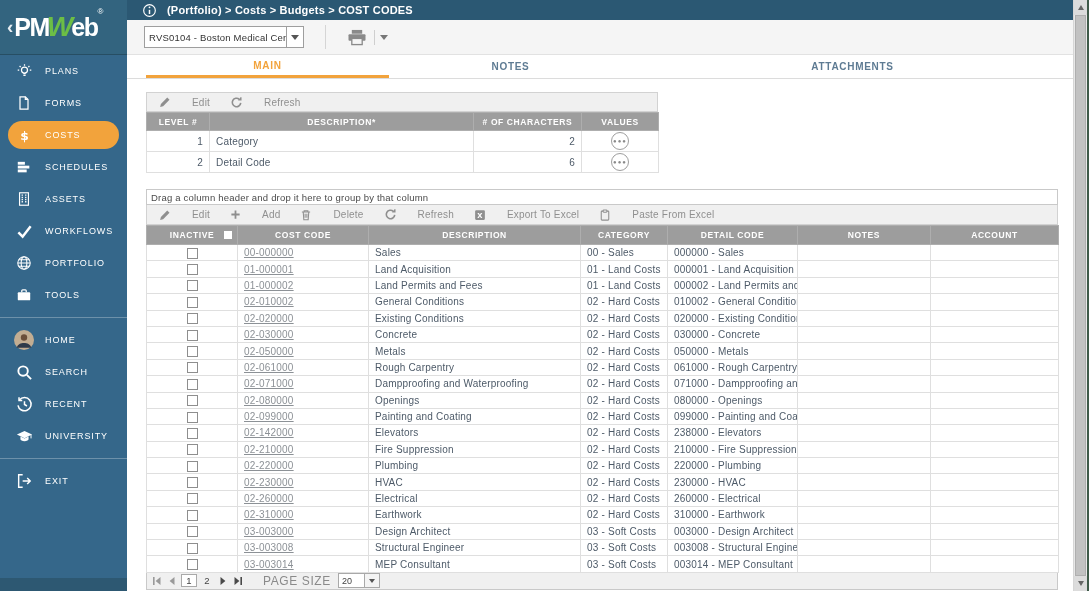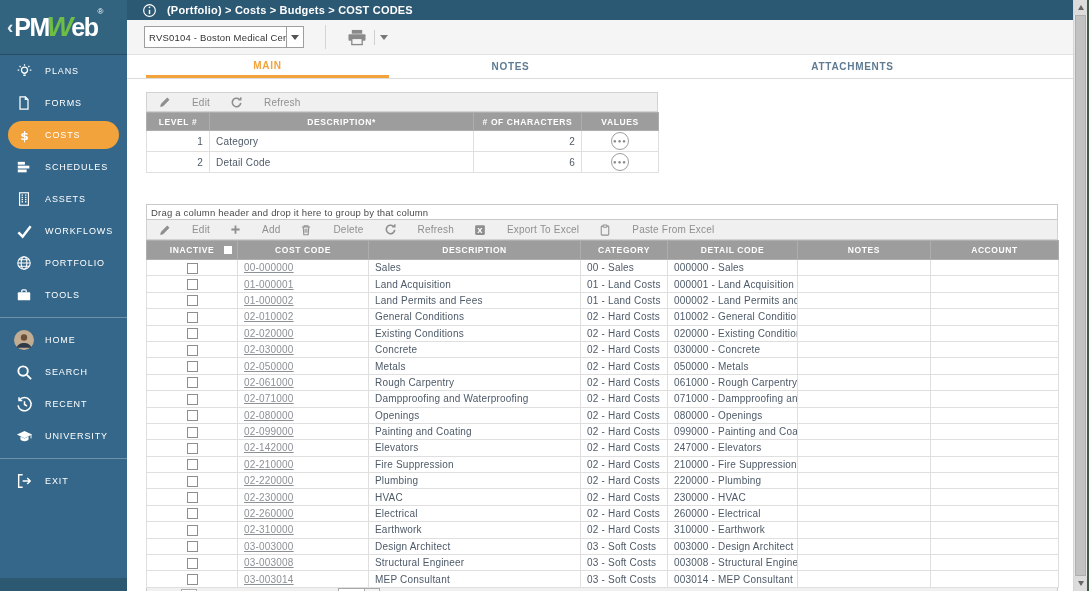--- a/index.html
+++ b/index.html
@@ -63,21 +63,21 @@
   .grid-table th{height:18px;}
   td{border:1px solid #DFDFDF;font-size:10px;color:#4D5A68;padding:0 6px;letter-spacing:.2px;
      white-space:nowrap;overflow:hidden;background:#fff;}
   .lv-table td{height:20px;}
   .grid-table td{height:15.4px;}
   td.num{text-align:right;}
   td.vals{text-align:center;}
   .ellipsis-btn{display:inline-flex;align-items:center;justify-content:center;width:16px;height:16px;
       border:1px solid #9E9E9E;border-radius:50%;color:#8A8A8A;font-size:6px;letter-spacing:1px;
       cursor:pointer;background:#fff;line-height:1;}
-  .groupbar{box-sizing:border-box;width:912px;height:16px;margin-top:31px;border:1px solid #C9C9C9;
+  .groupbar{box-sizing:border-box;width:912px;height:16px;margin-top:16px;border:1px solid #C9C9C9;
       display:flex;align-items:center;padding-left:4px;font-size:9.5px;color:#4A4A4A;letter-spacing:.2px;}
   .gridbar{width:912px;margin-top:0;border-top:none;}
   .th-inactive{position:relative;}
   .hcb{position:absolute;right:5px;top:50%;transform:translateY(-50%);width:8px;height:8px;background:#fff;}
   td.c-inactive{text-align:center;}
   .cb{display:inline-block;width:9px;height:9px;border:1px solid #8E8E8E;background:#fff;vertical-align:middle;cursor:pointer;}
   .codelink{color:#8C9196;text-decoration:underline;cursor:pointer;}
 
   
   .pager{box-sizing:border-box;width:912px;height:17px;background:#F0F0F0;border:1px solid #C9C9C9;border-top:none;
@@ -513,21 +513,21 @@
               <td>02 - Hard Costs</td>
               <td>099000 - Painting and Coating</td>
               <td></td>
               <td></td>
             </tr>
             <tr>
               <td class="c-inactive"><span class="cb"></span></td>
               <td><a class="codelink">02-142000</a></td>
               <td>Elevators</td>
               <td>02 - Hard Costs</td>
-              <td>247000 - Elevators</td>
+              <td>238000 - Elevators</td>
               <td></td>
               <td></td>
             </tr>
             <tr>
               <td class="c-inactive"><span class="cb"></span></td>
               <td><a class="codelink">02-210000</a></td>
               <td>Fire Suppression</td>
               <td>02 - Hard Costs</td>
               <td>210000 - Fire Suppression</td>
               <td></td>

